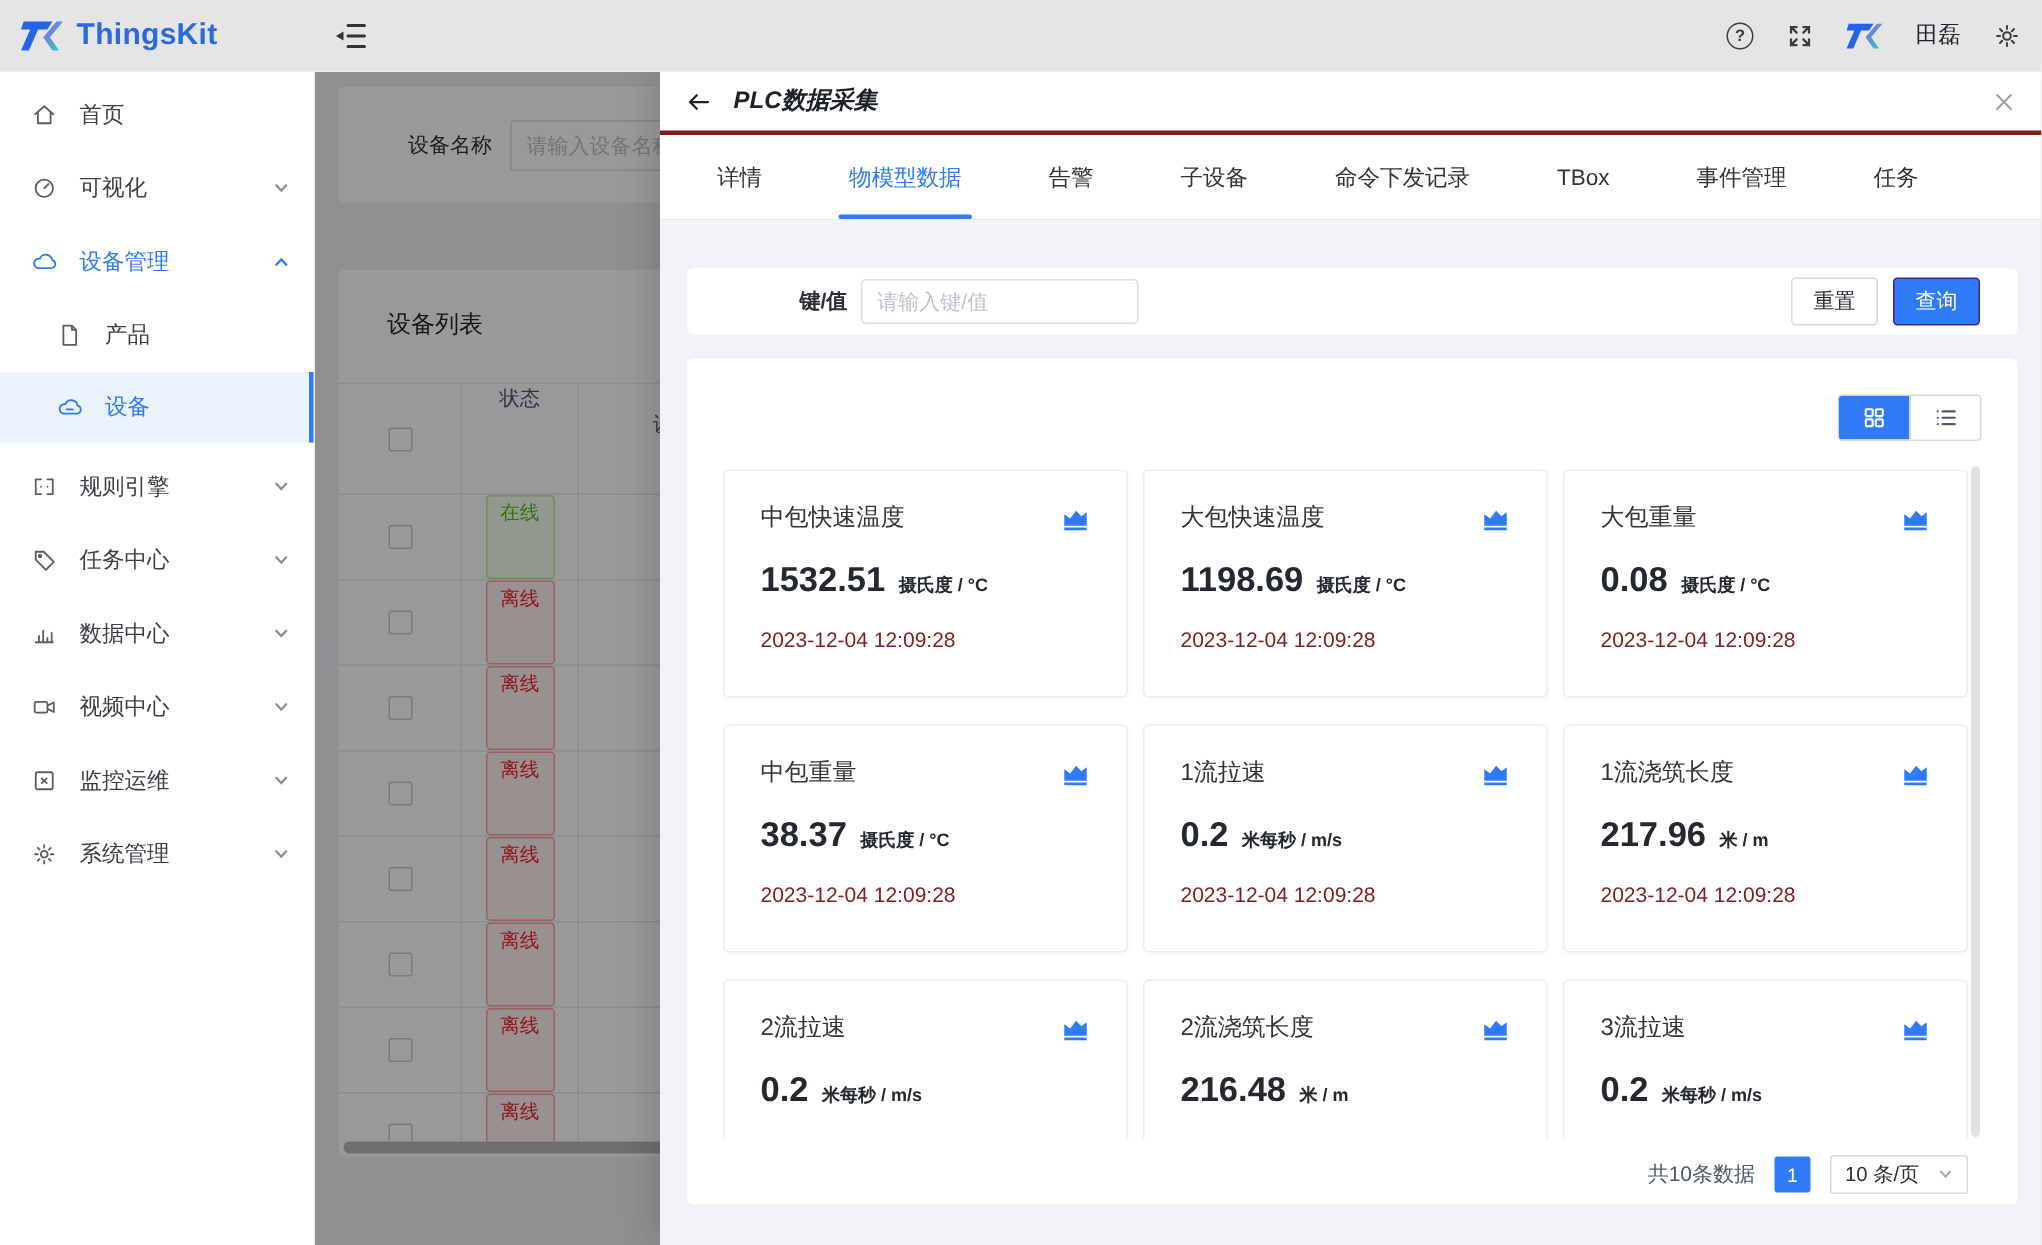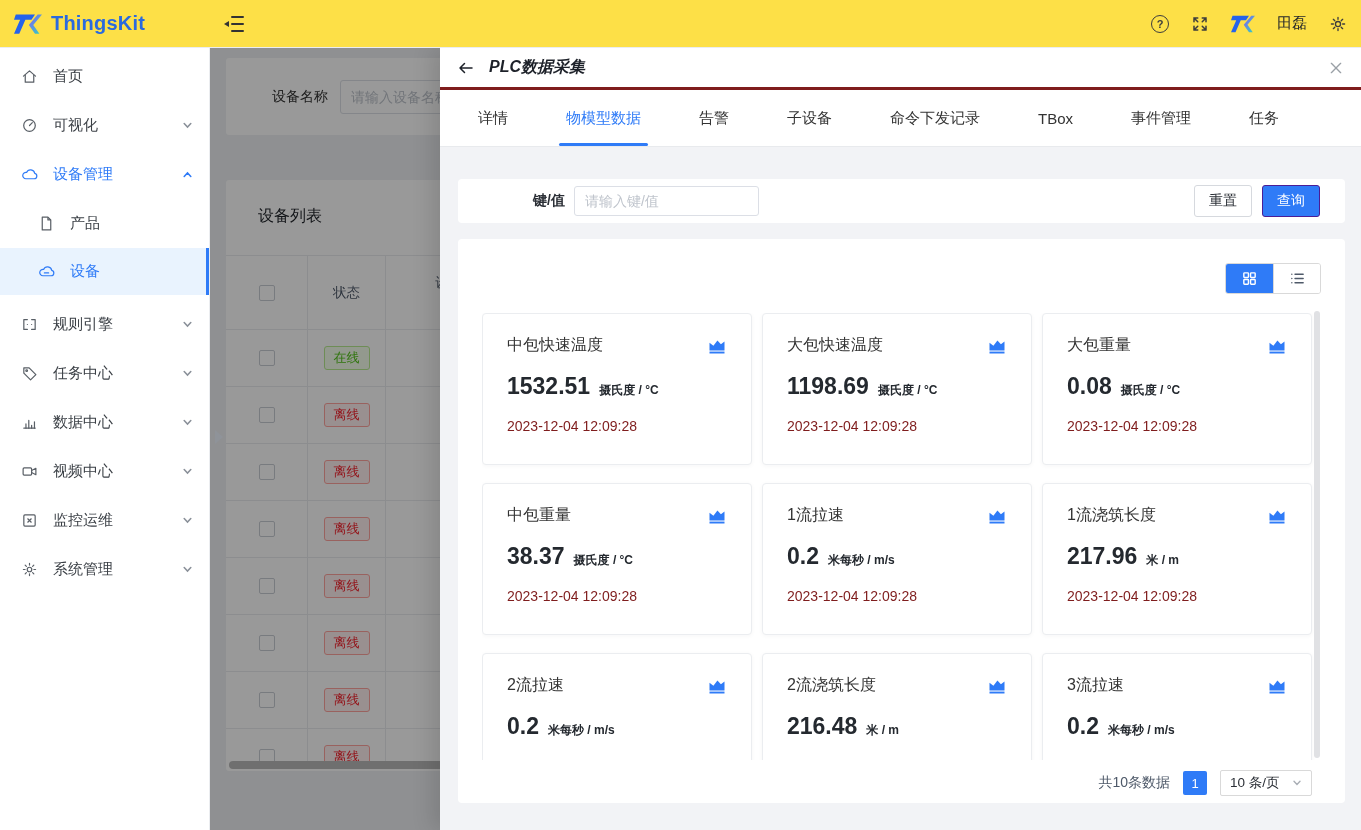--- a/index.html
+++ b/index.html
@@ -1,21 +1,21 @@
 <!DOCTYPE html>
 <html><head>
 <meta charset="utf-8">
 <style>
   * { box-sizing: border-box; margin: 0; padding: 0; }
   html,body { width:1361px; height:830px; overflow:hidden; }
   body { font-family:"Liberation Sans", sans-serif; position:relative; background:#fff; color:#333; }
   svg { display:block; }
 
   
-  .topbar { position:absolute; left:0; top:0; width:1361px; height:48px; background:#fde047;
+  .topbar { position:absolute; left:0; top:0; width:1361px; height:48px; background:#e5e5e5;
             border-bottom:1px solid #ebedf0; display:flex; align-items:center; z-index:30; }
   .brand { width:210px; display:flex; align-items:center; gap:9px; padding-left:14px; height:100%; }
   .brand-text { font-size:20px; font-weight:bold; color:#2a6adf; letter-spacing:.2px; }
   .collapse-btn { margin-left:12px; width:24px; height:24px; color:#333; cursor:pointer; }
   .topbar-right { margin-left:auto; display:flex; align-items:center; gap:22px; padding-right:14px; }
   .help-icon { width:18px; height:18px; border:1.6px solid #3d3d3d; border-radius:50%; color:#3d3d3d;
                font-size:11px; font-weight:bold; display:flex; align-items:center; justify-content:center; }
   .fs-icon, .gear-icon-top { width:18px; height:18px; color:#3d3d3d; }
   .avatar { width:24px; height:24px; }
   .username { font-size:15px; color:#1d2129; }
@@ -44,21 +44,21 @@
   .bg-input { width:190px; height:34px; border:1px solid #dcdfe6; border-radius:3px; padding:0 10px;
               font-size:14px; color:#333; outline:none; background:#fff; }
   .bg-input::placeholder, .kv-input::placeholder { color:#bfc4cc; }
   .bg-list-card { position:absolute; left:16px; top:132px; width:620px; height:591px; background:#fff;
                   border-radius:3px; overflow:hidden; }
   .bg-list-title { padding:26px 0 0 32px; font-size:16px; color:#1f2329; }
   .bg-table { position:absolute; left:0; right:0; top:75px; bottom:10px; overflow:hidden; }
   .t-hrow { display:flex; height:75px; border-top:1px solid #e9ebee; border-bottom:1px solid #e9ebee; }
   .t-row  { display:flex; height:57px; border-bottom:1px solid #e9ebee; }
   .t-c1 { width:82px; display:flex; align-items:center; justify-content:center; border-right:1px solid #e9ebee; }
-  .t-c2 { width:78px; display:flex; align-items:center; justify-content:center; border-right:1px solid #e9ebee; }
+  .t-c2 { width:78px; display:flex; justify-content:center; border-right:1px solid #e9ebee; }
   .t-c3 { width:140px; display:flex; align-items:center; justify-content:center; border-right:1px solid #e9ebee; }
   .t-head { font-size:13.5px; color:#4e5969; text-align:center; line-height:1.45; }
   .t-c3 .t-head { width:52px; }
   .checkbox { width:16px; height:16px; border:1px solid #c9cdd4; border-radius:2px; background:#fff; }
   .badge { font-size:13px; padding:2px 9px; border-radius:3px; border:1px solid; }
   .badge.online  { color:#52c41a; background:#f6ffed; border-color:#b7eb8f; }
   .badge.offline { color:#f5222d; background:#fff1f0; border-color:#ffa39e; }
   .hscrollbar { position:absolute; left:3px; right:3px; bottom:2px; height:8px; background:#b9b9b9; border-radius:4px; }
 
   .mask { position:absolute; left:210px; top:48px; right:0; bottom:0; background:rgba(0,0,0,.40); z-index:5; }

